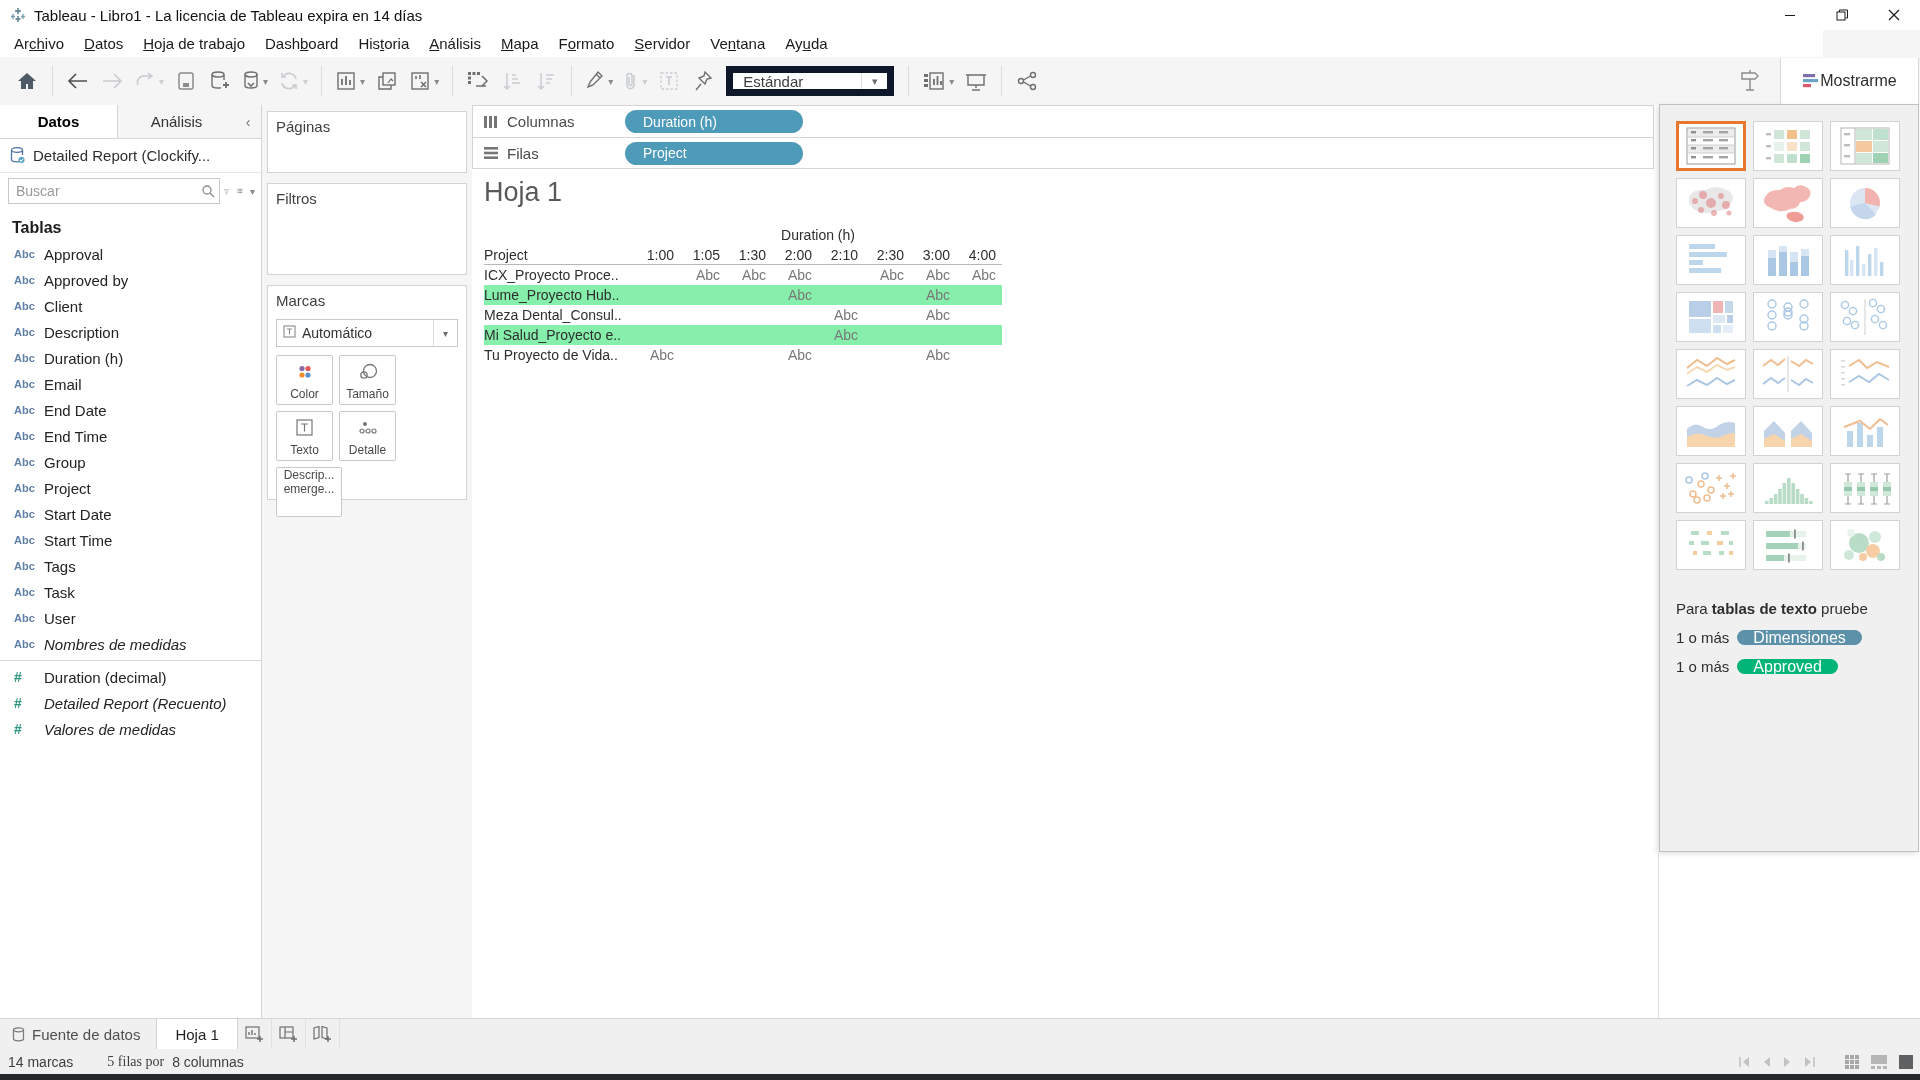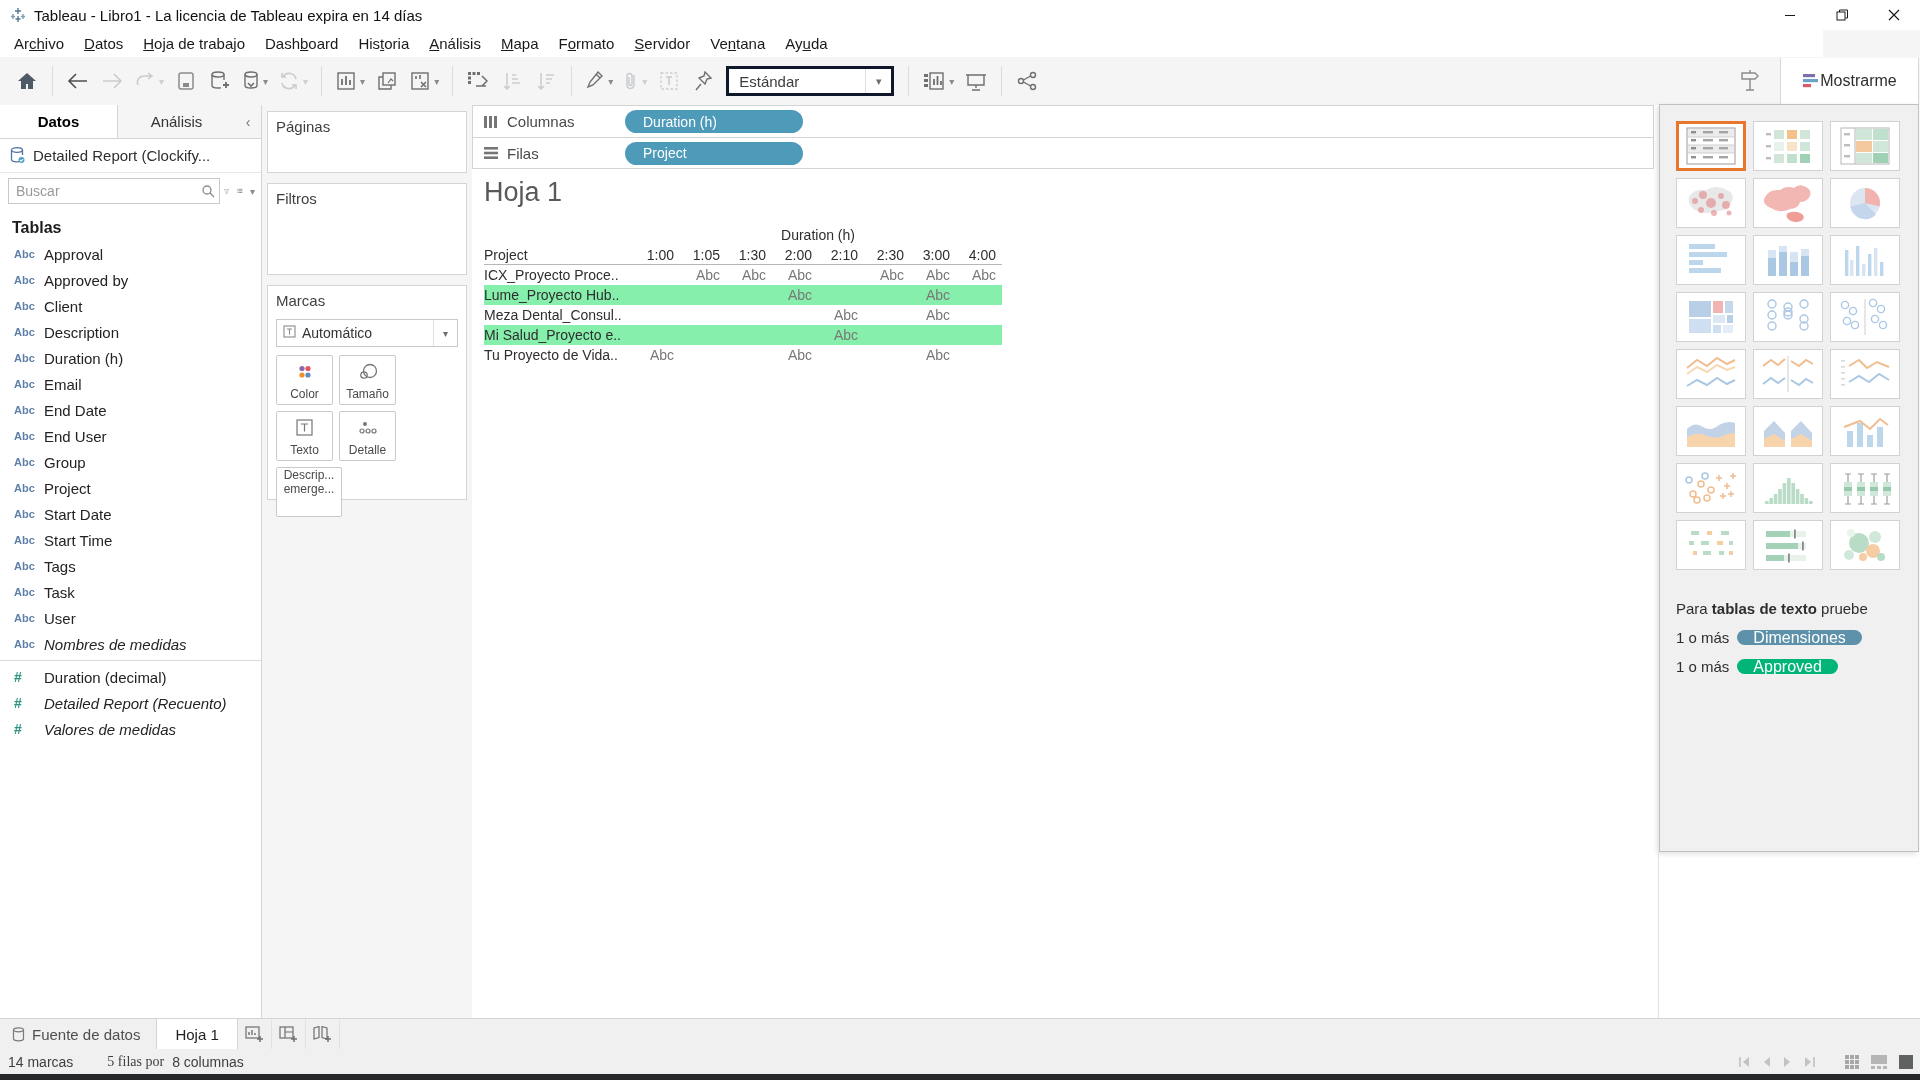--- a/index.html
+++ b/index.html
@@ -21,21 +21,21 @@
   #menubar { position:absolute; left:0; top:30px; width:1823px; height:27px; background:#fff;
              display:flex; align-items:center; padding-left:4px; }
   .menuitem { font-size:15px; color:#1a1a1a; padding:3px 10px; cursor:default; }
   .menuitem u { text-decoration:underline; }
 
   
   #toolbar { position:absolute; left:0; top:57px; width:1920px; height:48px; background:#f5f5f6;
              display:flex; align-items:center; padding-left:10px; }
   .tbtn { height:38px; min-width:34px; padding:0 5px; display:flex; align-items:center; justify-content:center; border-radius:2px; }
   .tsep { width:1px; height:30px; background:#dcdcdc; margin:0 8px; }
-  #fitselect { width:168px; height:30px; background:#fff; border:3px solid #0f172a; display:flex; align-items:center;
+  #fitselect { width:168px; height:30px; background:#fff; border:7px solid #0f172a; display:flex; align-items:center;
                margin:0 6px; font-size:15px; color:#3c3c3c; }
   #fitselect .fs-label { padding-left:10px; flex:1; }
   #fitselect .fs-dd { width:26px; height:100%; border-left:1px solid #e0e0e0; display:flex; align-items:center; justify-content:center; color:#6e6e6e; font-size:11px; }
   #showmebtn { position:absolute; left:1780px; top:1px; width:139px; height:47px; background:#fff;
                border:1px solid #d8d8d8; border-top:none; display:flex; align-items:center; justify-content:center; gap:0;
                font-size:16px; color:#2e2e2e; }
   #signpost { position:absolute; left:1737px; top:10px; }
 
   
   #main { position:absolute; left:0; top:105px; width:1920px; height:913px; background:#f5f5f6; }
@@ -411,21 +411,21 @@
         <div class="field">
           <span class="ficon dim">Abc</span>
           <span class="flabel">Email</span>
         </div>
         <div class="field">
           <span class="ficon dim">Abc</span>
           <span class="flabel">End Date</span>
         </div>
         <div class="field">
           <span class="ficon dim">Abc</span>
-          <span class="flabel">End User</span>
+          <span class="flabel">End Time</span>
         </div>
         <div class="field">
           <span class="ficon dim">Abc</span>
           <span class="flabel">Group</span>
         </div>
         <div class="field">
           <span class="ficon dim">Abc</span>
           <span class="flabel">Project</span>
         </div>
         <div class="field">

